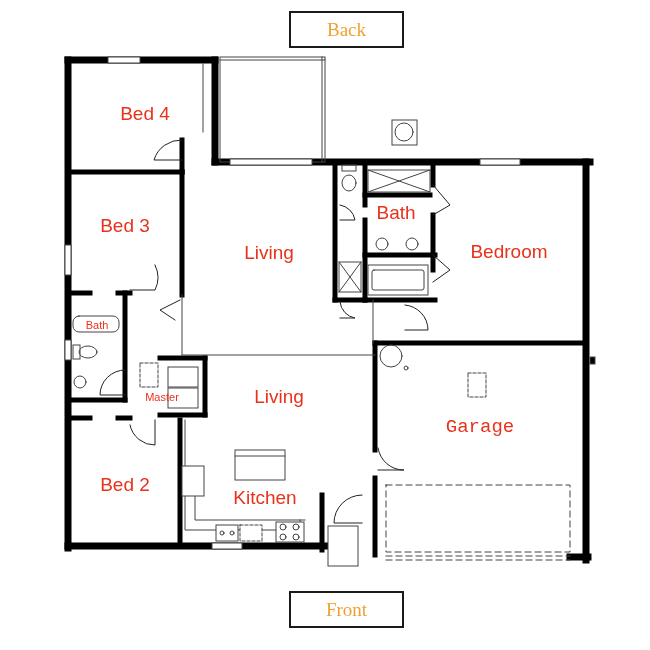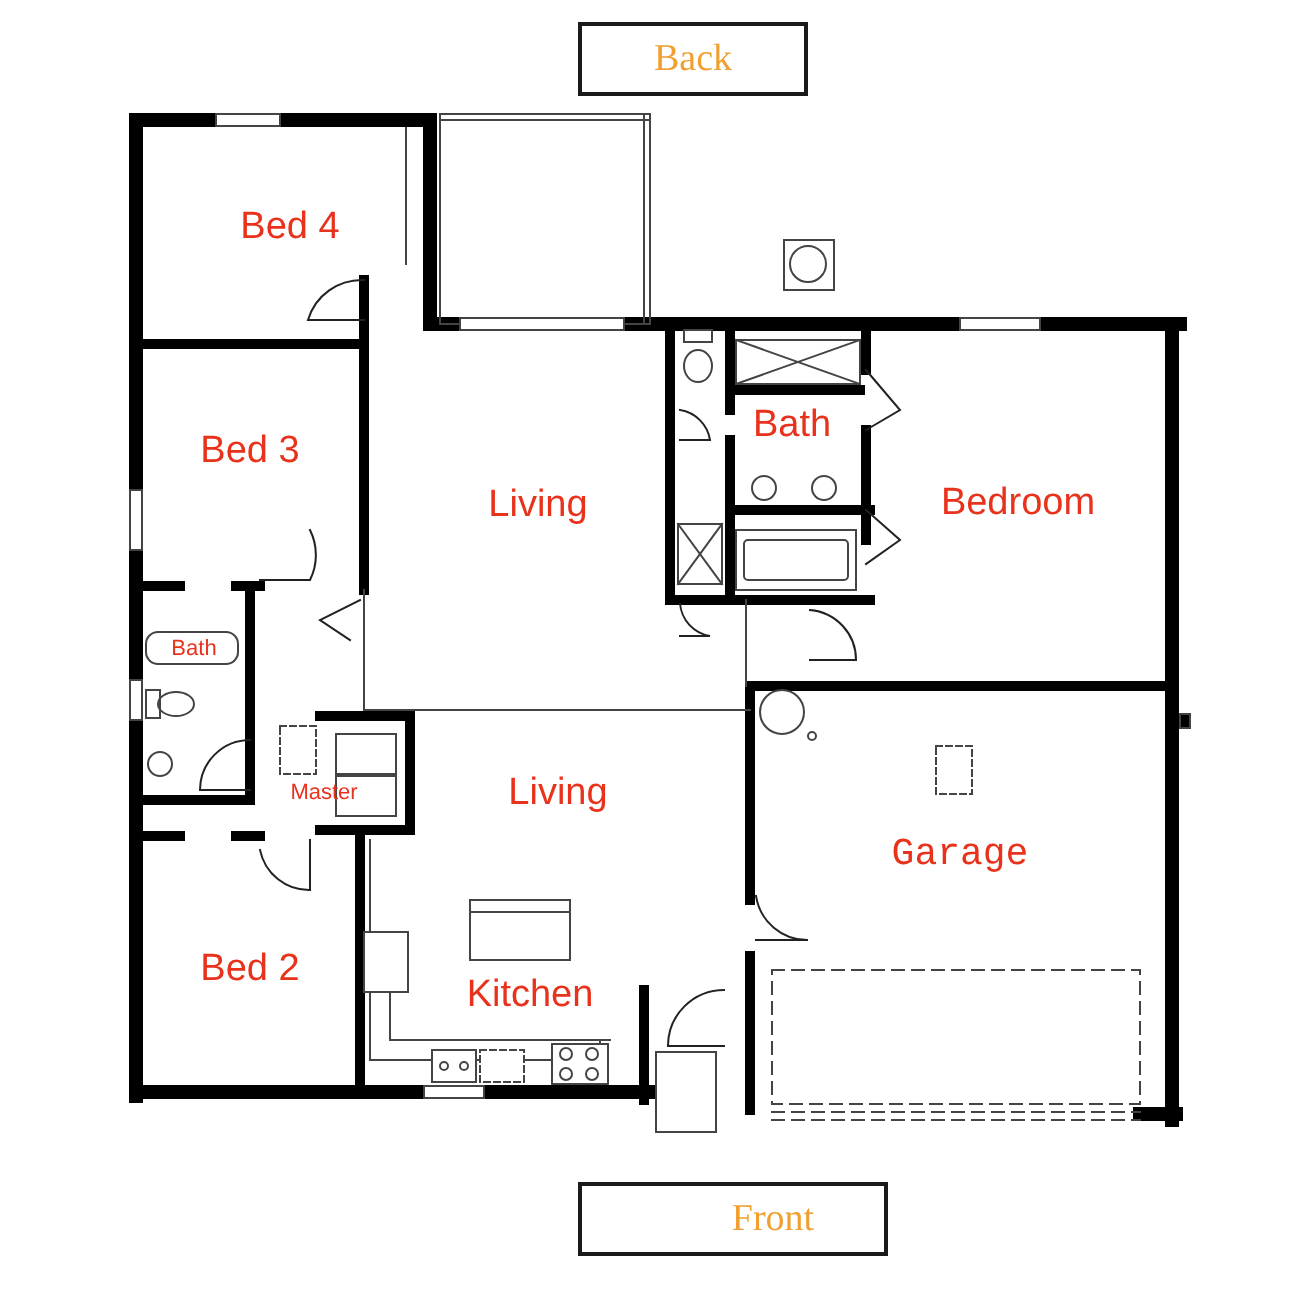--- a/index.html
+++ b/index.html
@@ -16,21 +16,21 @@
       font-family: "Liberation Sans", sans-serif; white-space: nowrap;
       transform: translate(-50%, -50%);
     }
     .room-label.lg { font-size: 19px; }
     .room-label.sm { font-size: 11px; }
   </style>
 </head>
 <body>
 
 <div class="dir-label" style="left:289px;top:11px;width:111px;height:33px;">Back</div>
-<div class="dir-label" style="left:289px;top:591px;width:111px;height:33px;padding-left:40px;">Front</div>
+<div class="dir-label" style="left:289px;top:591px;width:111px;height:33px;">Front</div>
 
 <svg class="plan" viewBox="0 0 650 650" xmlns="http://www.w3.org/2000/svg">
   <g fill="none" stroke="#000" stroke-linecap="square">
 
     <g stroke-width="7">
 
       <line x1="68" y1="60" x2="68" y2="548"></line>
 
       <line x1="68" y1="60" x2="215" y2="60"></line>
 

